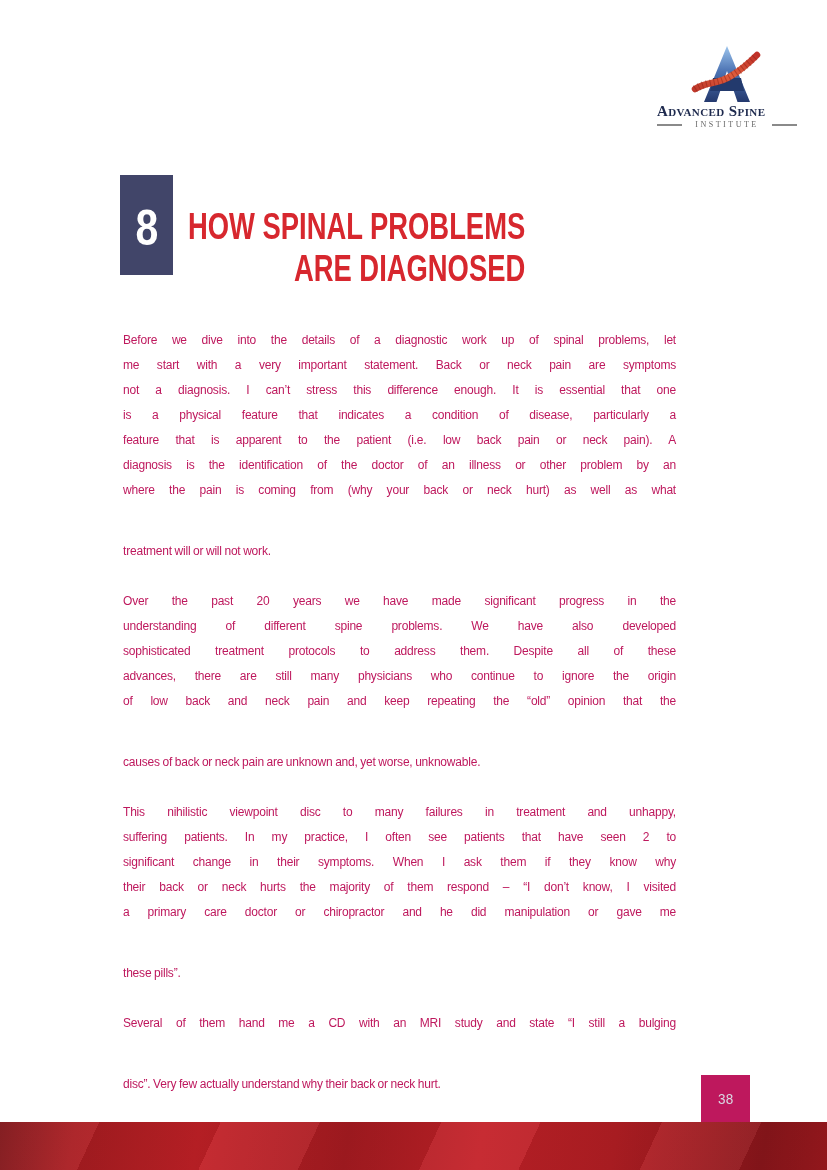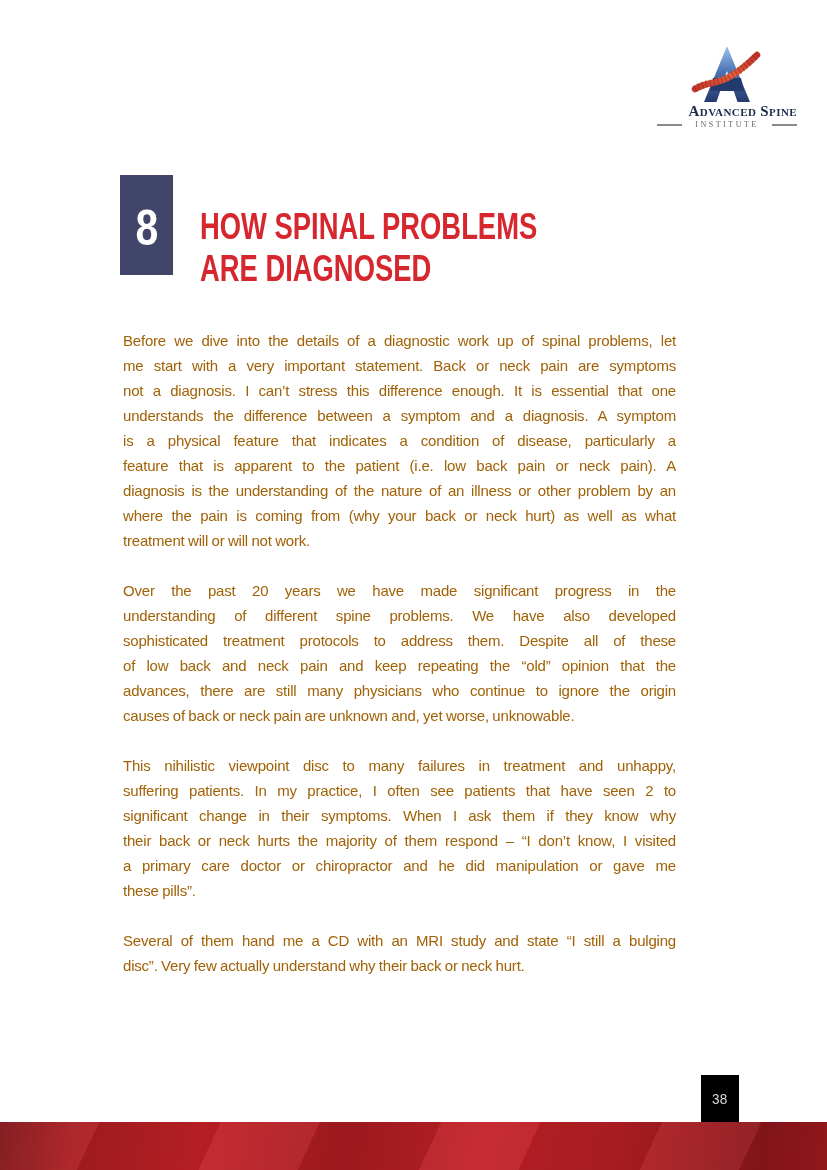--- a/index.html
+++ b/index.html
@@ -3,21 +3,21 @@
 <meta charset="utf-8">
 <style>
   html,body { margin:0; padding:0; background:#ffffff; }
   .page {
     position:relative; width:827px; height:1170px;
     background:#ffffff; overflow:hidden;
     font-family:"Liberation Sans", sans-serif;
   }
 
   
-  .logo { position:absolute; left:657px; top:45px; width:140px; text-align:right; }
+  .logo { position:absolute; left:657px; top:45px; width:140px; text-align:left; }
   .logo svg { display:block; margin:0 auto; }
   .logo-title {
     margin-top:1px;
     font-family:"Liberation Serif", serif;
     font-variant:small-caps; font-weight:bold;
     font-size:15px; line-height:14px; letter-spacing:0.4px;
     color:#1e2a4e; white-space:nowrap;
   }
   .logo-sub { margin-top:2px; display:flex; align-items:center; justify-content:center; gap:13px; }
   .logo-sub .rule { display:inline-block; width:26px; height:2px; background:#8a8a8a; }
@@ -28,41 +28,41 @@
 
   
   .chapter-box {
     position:absolute; left:120px; top:175px; width:53px; height:100px;
     background:#414569; display:flex; align-items:center; justify-content:center;
   }
   .chapter-num {
     color:#ffffff; font-weight:bold; font-size:50px; line-height:1;
     transform:scaleX(0.82); padding-top:6px;
   }
-  .chapter-title { position:absolute; left:200px; top:206px; margin:0; padding:0; }
+  .chapter-title { position:absolute; left:188px; top:206px; margin:0; padding:0;text-align:right; }
   .chapter-title .tline {
     display:block; color:#d7272e; font-weight:bold;
     font-size:37px; line-height:42px; letter-spacing:0px; white-space:nowrap;
     transform:scaleX(0.74); transform-origin:0 50%;
   }
 
   
   .body-text { position:absolute; left:123px; top:328px; width:553px; }
   .para { margin:0 0 25px 0; }
   .pline {
-    font-size:15px; line-height:25px; color:#a16207;
+    font-size:12px; line-height:25px; color:#be185d;
     letter-spacing:-0.2px; word-spacing:-0.5px;
     text-align:justify; text-align-last:justify;
   }
-  .pline.last { text-align-last:left; }
+  .pline.last { text-align-last:left;margin-top:36px; }
 
   
   .page-num-box {
-    position:absolute; left:701px; top:1075px; width:38px; height:47px;
-    background:#000000; display:flex; align-items:center; justify-content:center;
+    position:absolute; left:701px; top:1075px; width:49px; height:47px;
+    background:#be185d; display:flex; align-items:center; justify-content:center;
   }
   .page-num { color:#d9d9e3; font-size:15px; letter-spacing:0.5px; transform:scaleX(0.9); }
   .footer-bar {
     position:absolute; left:0; top:1122px; width:827px; height:48px;
     background:linear-gradient(100deg,
       #7e1317 0%, #a91c21 9%, #c32127 24%, #a81b21 42%,
       #c42128 58%, #b51e24 74%, #8c161b 92%, #9e191e 100%);
   }
   .footer-bar::after {
     content:""; position:absolute; inset:0;
@@ -109,33 +109,32 @@
   <h1 class="chapter-title">
     <span class="tline">HOW SPINAL PROBLEMS</span>
     <span class="tline">ARE DIAGNOSED</span>
   </h1>
 
   <div class="body-text">
     <div class="para">
         <div class="pline">Before we dive into the details of a diagnostic work up of spinal problems, let</div>
         <div class="pline">me start with a very important statement. Back or neck pain are symptoms</div>
         <div class="pline">not a diagnosis. I can’t stress this difference enough. It is essential that one</div>
-        <div class="pline">understands the difference between a symptom and a diagnosis. A symptom</div>
         <div class="pline">is a physical feature that indicates a condition of disease, particularly a</div>
         <div class="pline">feature that is apparent to the patient (i.e. low back pain or neck pain). A</div>
-        <div class="pline">diagnosis is the understanding of the nature of an illness or other problem by an</div>
+        <div class="pline">diagnosis is the identification of the doctor of an illness or other problem by an</div>
         <div class="pline">where the pain is coming from (why your back or neck hurt) as well as what</div>
         <div class="pline last">treatment will or will not work.</div>
       </div>
     <div class="para">
         <div class="pline">Over the past 20 years we have made significant progress in the</div>
         <div class="pline">understanding of different spine problems. We have also developed</div>
         <div class="pline">sophisticated treatment protocols to address them. Despite all of these</div>
+        <div class="pline">advances, there are still many physicians who continue to ignore the origin</div>
         <div class="pline">of low back and neck pain and keep repeating the “old” opinion that the</div>
-        <div class="pline">advances, there are still many physicians who continue to ignore the origin</div>
         <div class="pline last">causes of back or neck pain are unknown and, yet worse, unknowable.</div>
       </div>
     <div class="para">
         <div class="pline">This nihilistic viewpoint disc to many failures in treatment and unhappy,</div>
         <div class="pline">suffering patients. In my practice, I often see patients that have seen 2 to</div>
         <div class="pline">significant change in their symptoms. When I ask them if they know why</div>
         <div class="pline">their back or neck hurts the majority of them respond – “I don’t know, I visited</div>
         <div class="pline">a primary care doctor or chiropractor and he did manipulation or gave me</div>
         <div class="pline last">these pills”.</div>
       </div>

